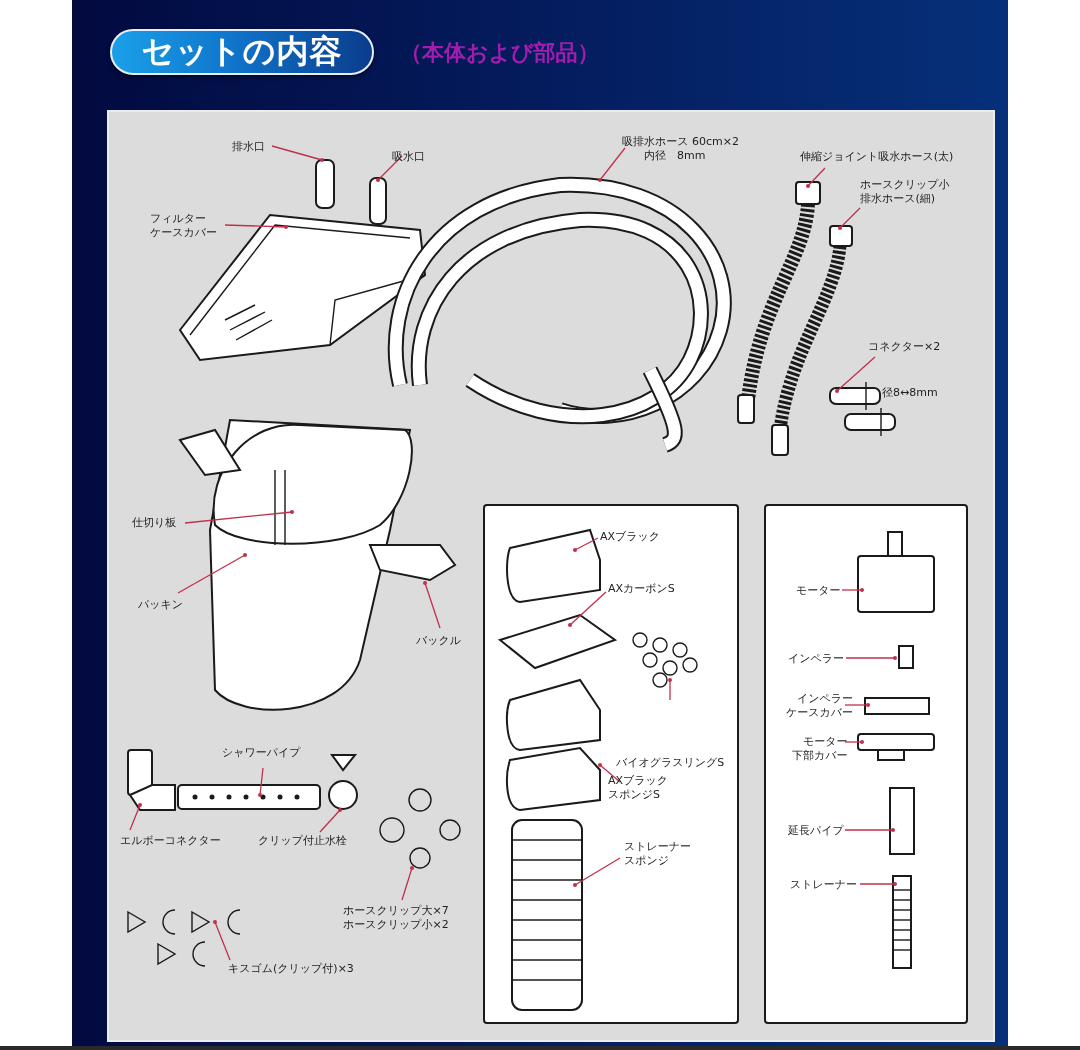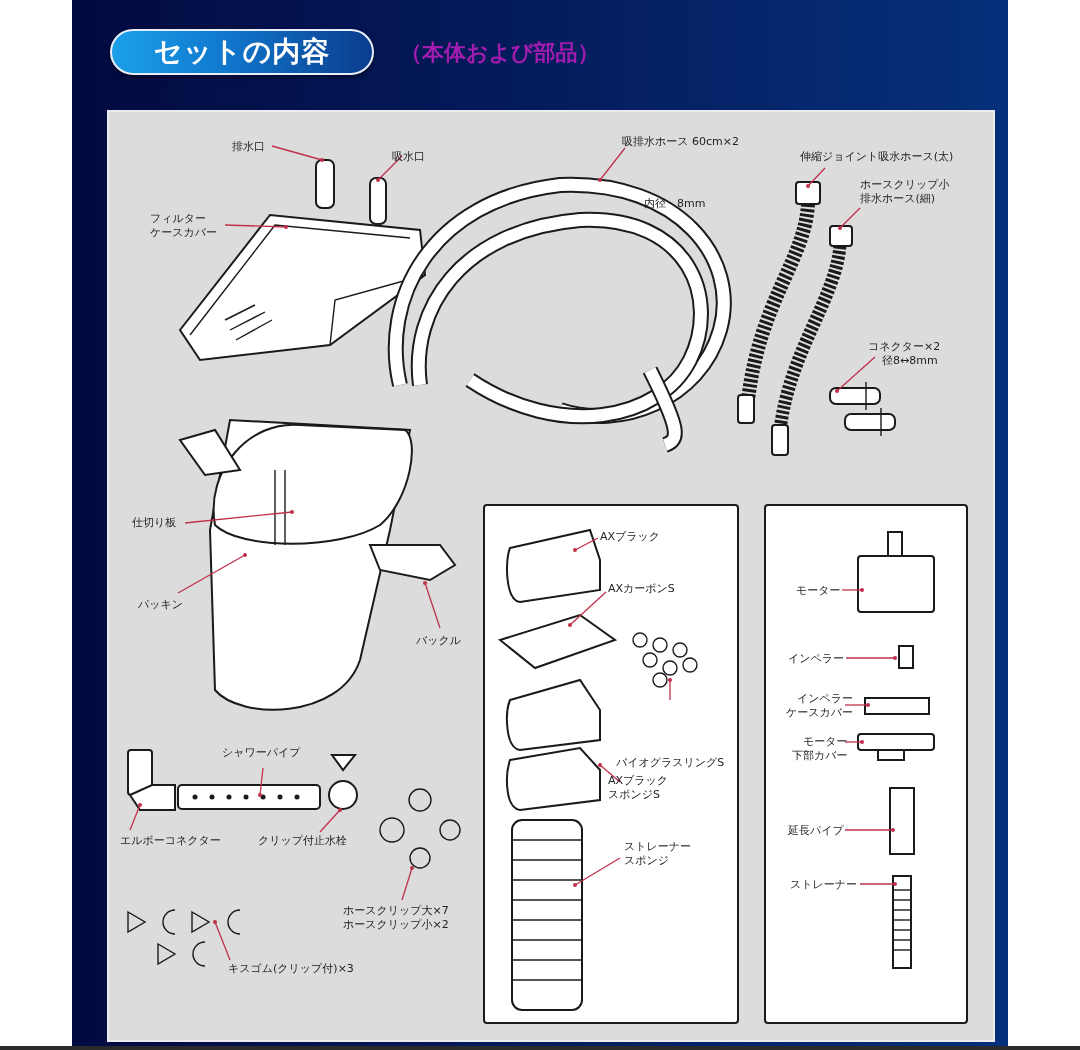--- a/index.html
+++ b/index.html
@@ -10,21 +10,21 @@
   .frame {
     position:absolute; left:72px; top:0; width:936px; height:1050px;
     background:linear-gradient(90deg,#020a40 0%,#041a5a 45%,#06307a 100%);
   }
   .bottom-line { position:absolute; left:0; top:1046px; width:1080px; height:4px; background:#2a2a2a; }
   .pill {
     position:absolute; left:110px; top:29px; width:264px; height:46px; border-radius:23px;
     border:2px solid #e8eef8; box-sizing:border-box;
     background:linear-gradient(90deg,#1aa0e8 0%,#1076cc 45%,#0b3c8c 100%);
     display:flex; align-items:center; justify-content:center;
-    color:#fff; font-weight:bold; font-size:28px; letter-spacing:1px;
+    color:#fff; font-weight:bold; font-size:32px; letter-spacing:1px;
     box-shadow:0 2px 4px rgba(0,0,0,0.5);
   }
   .subtitle { position:absolute; left:400px; top:38px; color:#a21caf; font-weight:bold; font-size:22px; }
   .panel {
     position:absolute; left:107px; top:110px; width:888px; height:932px;
     background:#dcdcdc; border:2px solid #ececec; box-sizing:border-box;
   }
   .box { position:absolute; background:#fff; border:2px solid #1a1a1a; border-radius:4px; box-sizing:border-box; }
   .lbl { position:absolute; font-size:11px; color:#222; line-height:14px; white-space:nowrap; }
   svg.art { position:absolute; left:0; top:0; }
@@ -228,30 +228,30 @@
 </svg>
 
 <div class="lbl" style="left:232px;top:140px;">排水口</div>
 <div class="lbl" style="left:392px;top:150px;">吸水口</div>
 <div class="lbl" style="left:150px;top:212px;">
   <div>フィルター</div>
   <div>ケースカバー</div>
 </div>
 <div class="lbl" style="left:622px;top:135px;">
   <div>吸排水ホース 60cm×2</div>
-  <div style="padding-left:22px;margin-top:48px;">内径　8mm</div>
+  <div style="padding-left:22px;">内径　8mm</div>
 </div>
 <div class="lbl" style="left:800px;top:150px;">伸縮ジョイント吸水ホース(太)</div>
 <div class="lbl" style="left:860px;top:178px;">
   <div>ホースクリップ小</div>
   <div>排水ホース(細)</div>
 </div>
 <div class="lbl" style="left:868px;top:340px;">
   <div>コネクター×2</div>
-  <div style="padding-left:14px;">径8↔8mm</div>
+  <div style="padding-left:14px;margin-top:32px;">径8↔8mm</div>
 </div>
 <div class="lbl" style="left:132px;top:516px;">仕切り板</div>
 <div class="lbl" style="left:138px;top:598px;">パッキン</div>
 <div class="lbl" style="left:416px;top:634px;">バックル</div>
 <div class="lbl" style="left:222px;top:746px;">シャワーパイプ</div>
 <div class="lbl" style="left:120px;top:834px;">エルボーコネクター</div>
 <div class="lbl" style="left:258px;top:834px;">クリップ付止水栓</div>
 <div class="lbl" style="left:343px;top:904px;">
   <div>ホースクリップ大×7</div>
   <div>ホースクリップ小×2</div>

